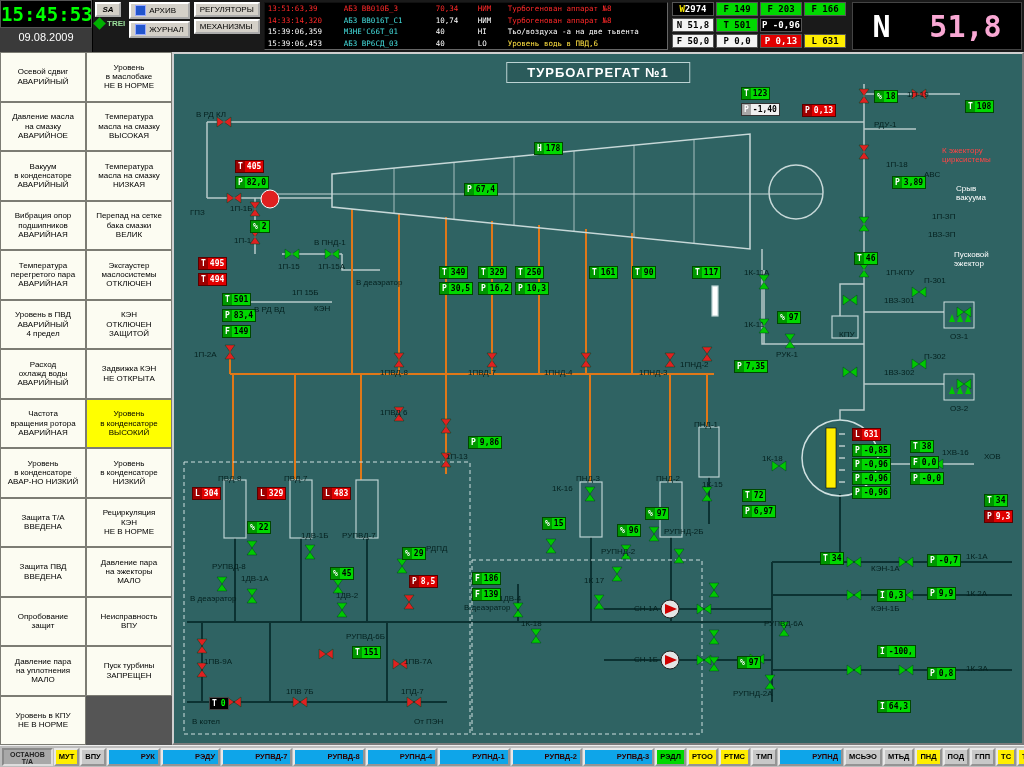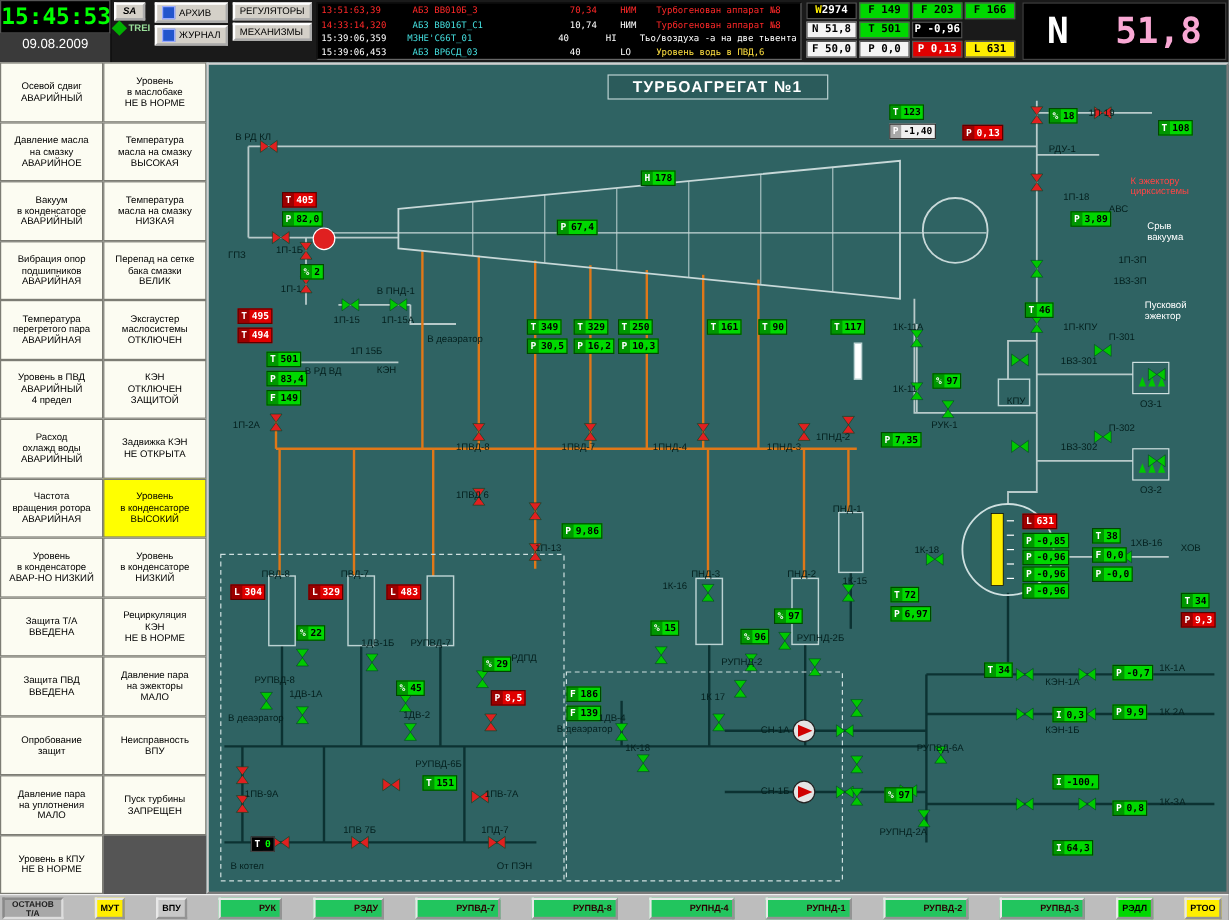--- a/index.html
+++ b/index.html
@@ -13,21 +13,21 @@
   .trei-logo{width:9px;height:9px;background:#00b000;transform:rotate(45deg);display:inline-block;}
   .trei-txt{color:#9adf9a;font:bold 8px "Liberation Sans",sans-serif;}
   .btncol{display:flex;flex-direction:column;gap:2px;padding:2px;}
   .tb-btn{background:#d4d0c8;border:2px outset #fff;font:8px "Liberation Sans",sans-serif;color:#000;padding:1px 4px;display:flex;align-items:center;gap:3px;cursor:pointer;}
   .sa-btn{width:26px;justify-content:center;font-weight:bold;font-style:italic;}
   .mini-ico{width:9px;height:9px;background:#2255cc;display:inline-block;border:1px solid #99aaff;}
   .alarm-log{flex:1;background:#000;border:1px inset #666;margin:2px;padding:1px 3px;overflow:hidden;display:flex;flex-direction:column;justify-content:space-between;}
   .log-line{display:flex;font:7.5px "DejaVu Sans Mono",monospace;white-space:nowrap;cursor:default;}
   .log-line .c0{width:76px;}
   .log-line .c1{width:92px;}
-  .log-line .c2{width:42px;margin-left:39px;}
+  .log-line .c2{width:42px;}
   .log-line .c3{width:30px;}
   .log-line .c4{flex:1;}
   .top-values{width:176px;padding:2px 2px;display:flex;flex-direction:column;gap:2px;background:#1a1a1a;}
   .chip-row{display:flex;gap:2px;}
   .chip{display:inline-block;width:40px;height:12px;font:bold 9px "DejaVu Sans Mono",monospace;text-align:center;line-height:12px;border:1px solid #555;}
   .chip-g{background:#00d800;color:#000;}
   .chip-w{background:#f4f4f4;color:#000;}
   .chip-k{background:#000;color:#fff;}
   .chip-kw{background:#000;color:#fff;}
   .chip-kw::first-letter{color:#ffee00;}
@@ -50,24 +50,24 @@
   .mbox-w{background:#f0f0f0;color:#000;border:1px solid #333;}
   .mbox-k{background:#000;color:#00ff00;border:1px solid #444;}
   .mpfx{background:rgba(0,0,0,0.30);color:#fff;padding:0 2px;}
   .mval{padding:0 2px;}
   .dlabel{position:absolute;font:8px/1.15 "Liberation Sans",sans-serif;color:#04201e;white-space:pre-line;}
   .dlabel-w{color:#ffffff;}
   .dlabel-r{color:#ff4545;}
   
   .bottombar{position:absolute;left:0;top:745px;width:1024px;height:22px;background:#bdbdbd;display:flex;align-items:center;gap:1px;padding:0 2px;box-sizing:border-box;border-top:1px solid #eee;}
   .stop-btn{width:88px;height:18px;background:#a8a8a8;border:2px inset #ddd;font:bold 7px "Liberation Sans",sans-serif;color:#222;text-align:center;cursor:pointer;}
-  .bbtn{height:18px;border:2px outset #e8e8e8;font:bold 7.5px "Liberation Sans",sans-serif;padding:0 3px;cursor:pointer;color:#000;flex:1 1 auto;white-space:nowrap;margin-left:25px;}
+  .bbtn{height:18px;border:2px outset #e8e8e8;font:bold 7.5px "Liberation Sans",sans-serif;padding:0 3px;cursor:pointer;color:#000;flex:1 1 auto;white-space:nowrap;}
   .bbtn-gray{background:#c8c8c8;}
   .bbtn-yellow{background:#ffee00;}
-  .bbtn-red{background:#22c55e;color:#2a0000;padding-left:32px;}
+  .bbtn-red{background:#0ea5e9;color:#2a0000;padding-left:32px;}
   .bbtn-green{background:#00d800;}
   .status-icons{display:flex;align-items:center;gap:6px;padding:0 4px;}
   .check-ico{color:#ffcc00;text-shadow:1px 1px 0 #cc0000;font:bold 14px "DejaVu Sans",sans-serif;cursor:pointer;}
   .circ-green{width:11px;height:11px;border-radius:50%;background:#00c000;border:1px solid #033;}
   .circ-white{width:11px;height:11px;border-radius:50%;background:#f5f5f5;border:1px solid #033;}
 </style>
 </head>
 <body>
 
 <div class="page">

